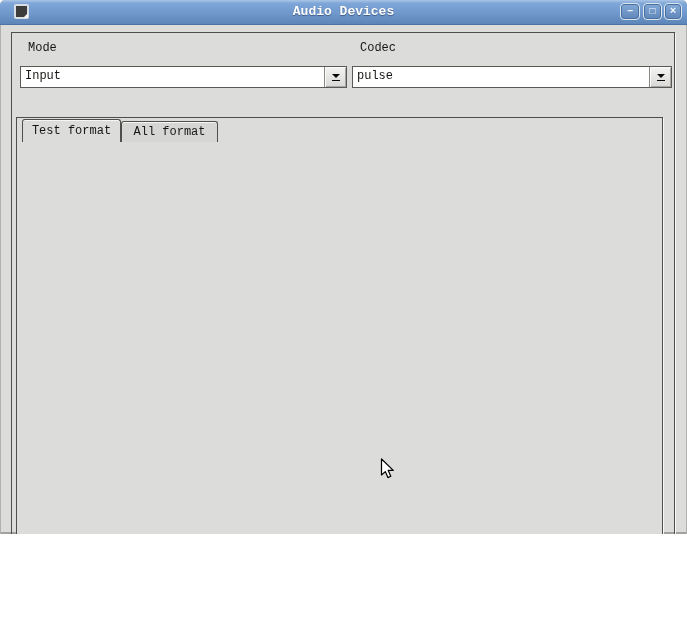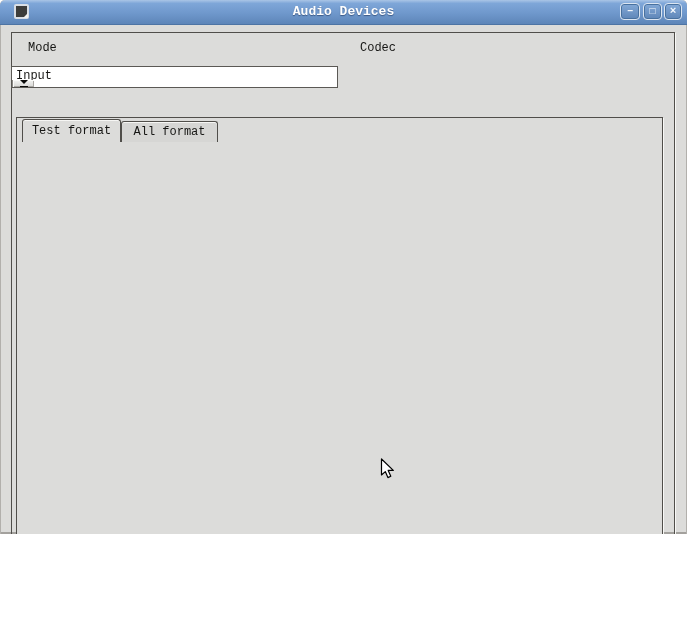--- a/index.html
+++ b/index.html
@@ -109,22 +109,29 @@
     <div class="tb-btn tb-min"><span>−</span></div>
     <div class="tb-btn tb-max"><span>□</span></div>
     <div class="tb-btn tb-close"><span>×</span></div>
   </div>
 
   <div class="frame"></div>
 
   <div class="lbl" style="left:28px; top:41px;">Mode</div>
   <div class="lbl" style="left:360px; top:41px;">Codec</div>
 
-  <div class="combo" style="left:11px; top:66px; width:327px;flex-direction:column;">
+  <div class="combo" style="left:20px; top:66px; width:327px;">
     <span class="txt">Input</span>
+    <span class="cbtn">
+        <span class="tri"></span>
+        <span class="tri-bar"></span>
+      </span>
+  </div>
+  <div class="combo" style="left:352px; top:66px; width:320px;">
+    <span class="txt">pulse</span>
     <span class="cbtn">
         <span class="tri"></span>
         <span class="tri-bar"></span>
       </span>
   </div>
 
   <div class="tab tab-sel">Test format</div>
   <div class="tab tab-unsel">All format</div>
   <div class="pane"></div>
 

